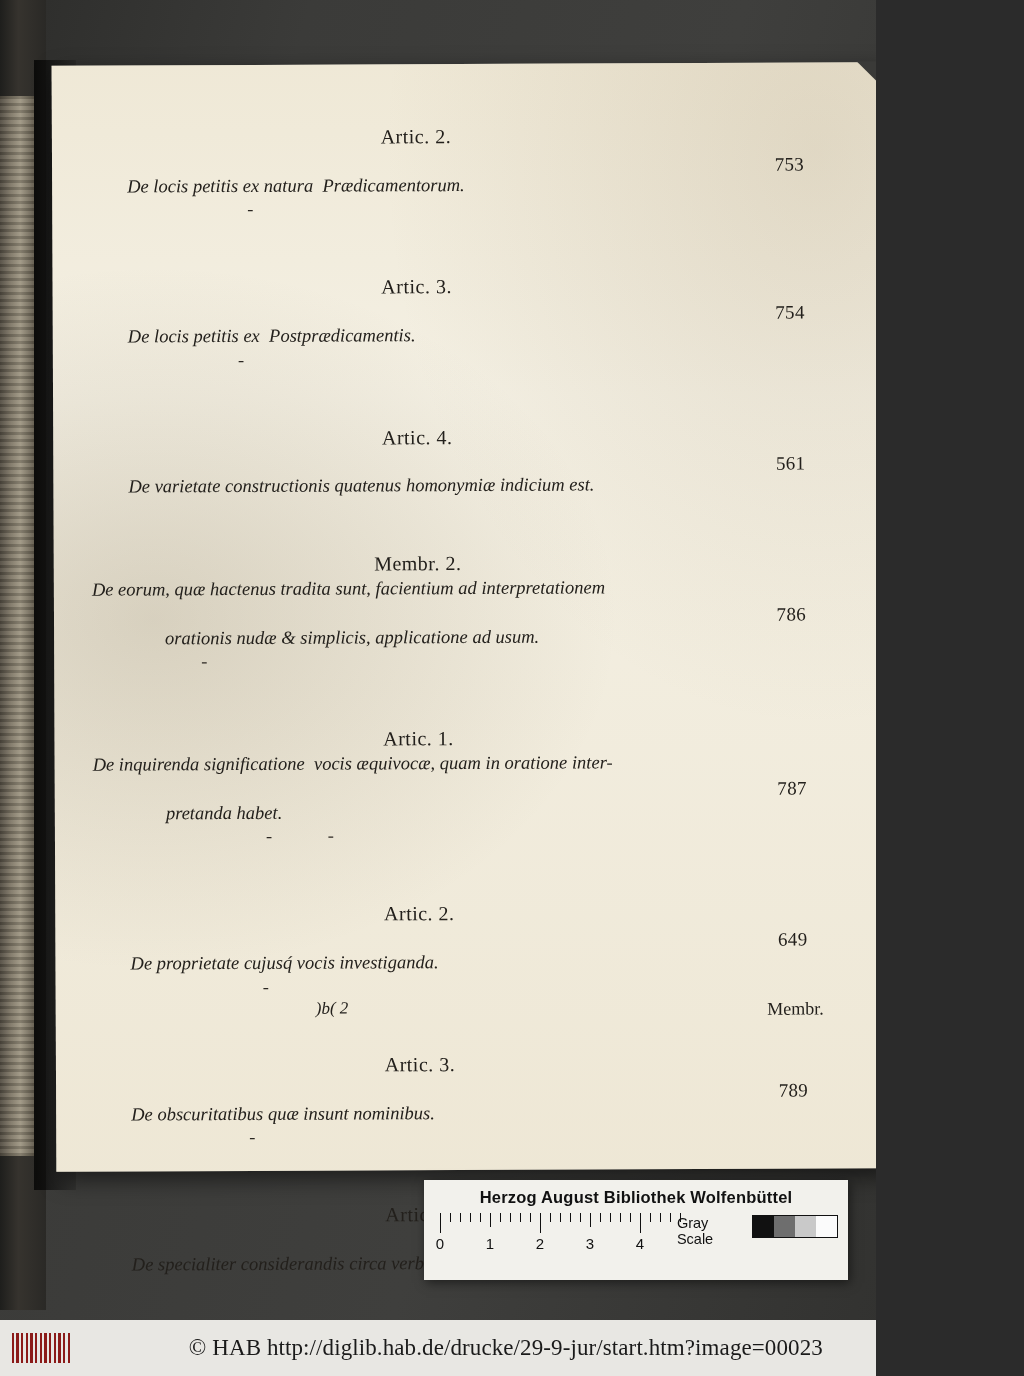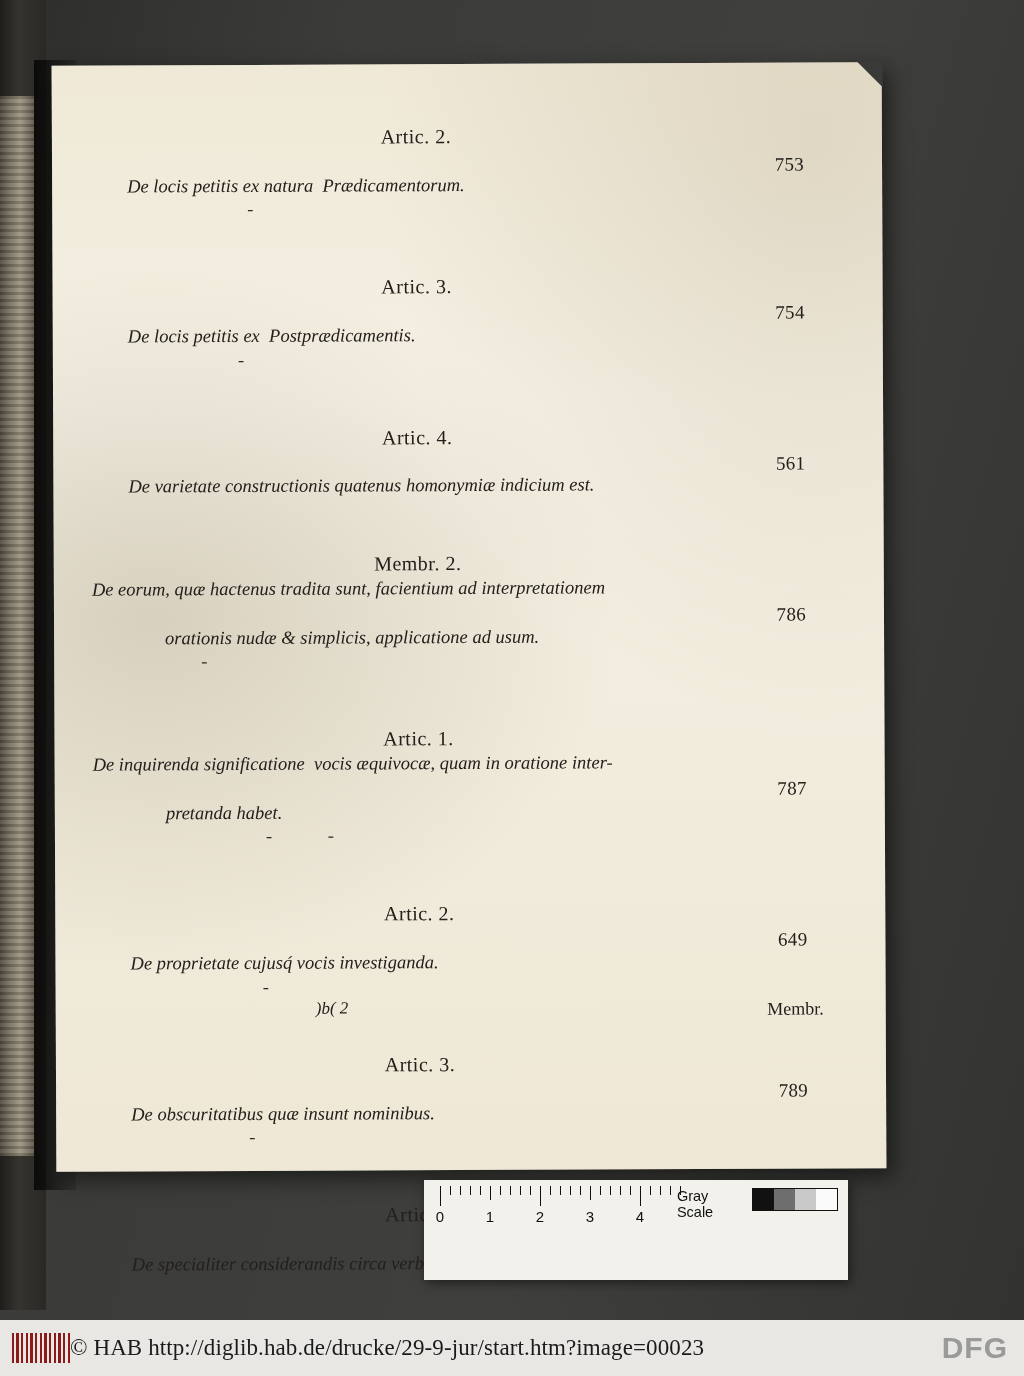--- a/index.html
+++ b/index.html
@@ -2,21 +2,21 @@
 <html><head>
 <meta charset="utf-8">
 <style>
   html, body {
     margin: 0;
     padding: 0;
     background: #2b2b2b;
   }
   #page {
     position: relative;
-    width: 1024px;
+    width: 876px;
     height: 1376px;
     background: #1d4ed8;
     overflow: hidden;
     font-family: "Liberation Serif", serif;
   }
   
   .backdrop {
     position: absolute;
     inset: 0;
     background:
@@ -208,21 +208,21 @@
     left: 0;
     bottom: 0;
     width: 1024px;
     height: 56px;
     background: #e8e7e3;
     display: flex;
     align-items: center;
   }
   .footer-text {
     flex: 1;
-    text-align: left;
+    text-align: center;
     font-family: "Liberation Serif", serif;
     font-size: 23px;
     color: #1a1a1a;
     letter-spacing: .1px;
   }
   .barcode {
     width: 58px;
     height: 30px;
     margin-left: 12px;
     background: repeating-linear-gradient(90deg,
@@ -314,20 +314,21 @@
         <span class="pg" style="top:2px">793</span>
       </div>
 
     </div>
 
     <div class="sig">)b( 2</div>
     <div class="catchword">Membr.</div>
   </div>
 
   <div class="scalecard">
+    <div class="scale-title">Herzog August Bibliothek Wolfenbüttel</div>
     <div class="scale-row">
       <div class="ruler">
         <div class="ticks">
           <i class="maj" style="left:4px"></i>
           <i style="left:14px"></i>
             <i style="left:24px"></i>
             <i style="left:34px"></i>
             <i style="left:44px"></i>
           <i class="mid" style="left:54px"></i>
           <i style="left:64px"></i>

